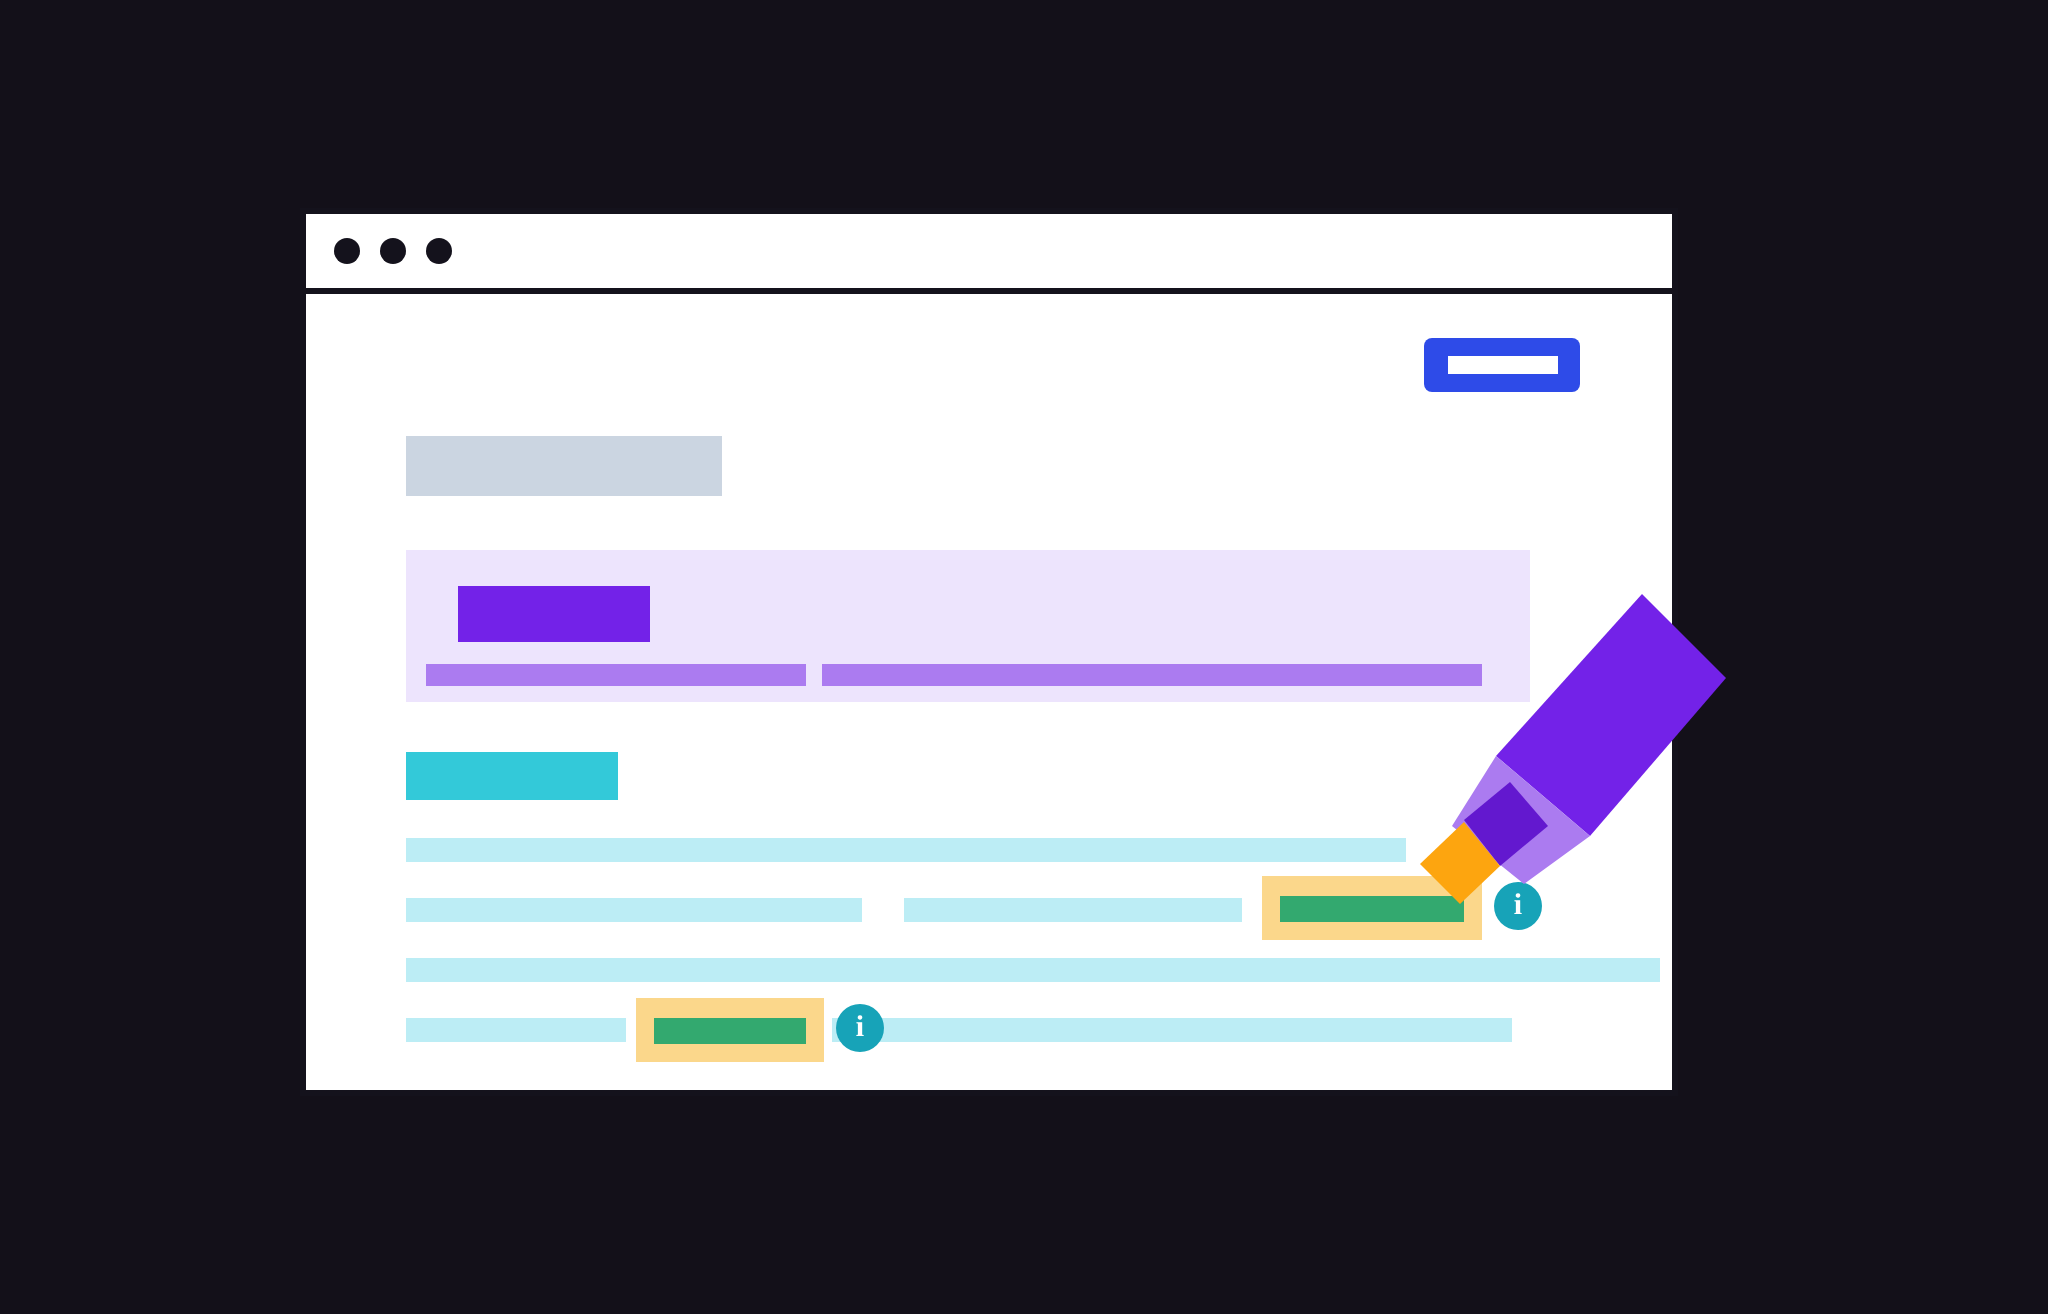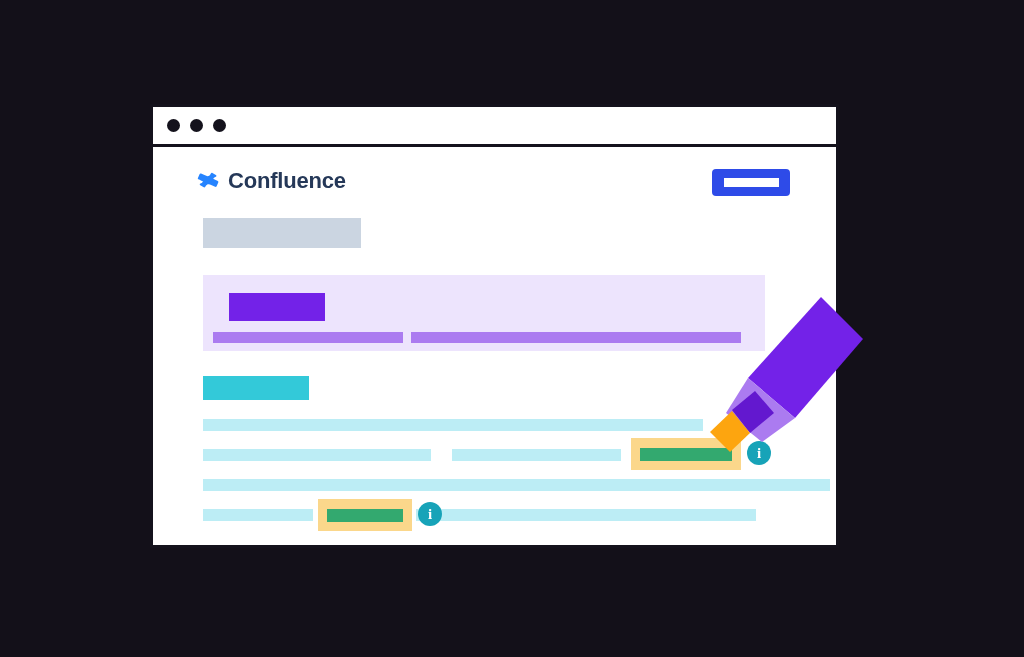--- a/index.html
+++ b/index.html
@@ -229,29 +229,20 @@
   <div class="browser-window">
 
     <div class="title-bar">
       <span class="dot"></span>
       <span class="dot"></span>
       <span class="dot"></span>
     </div>
 
     <div class="page-body">
 
-      <div class="app-header">
-        <span class="brand-logo">
-          <svg class="brand-icon" viewBox="0 0 24 24" aria-hidden="true">
-            <path d="M2.4 17.2c-.5.8-.2 1.6.5 2l4.6 2.8c.7.4 1.6.2 2-.6.2-.3.4-.7.6-1 2.1-3.4 4.2-3 8-1.2l4.5 2.1c.8.4 1.7 0 2-.8l2.2-5c.3-.7 0-1.6-.8-1.9-1-.5-2.9-1.4-4.6-2.2-6.3-3-11.6-2.8-15.6 3.6-.2.3-.3.5-.4.8z" fill="#2684FF" transform="scale(0.82) translate(1.5,1)"></path>
-            <path d="M21.6 6.8c.5-.8.2-1.6-.5-2L16.5 2c-.7-.4-1.6-.2-2 .6-.2.3-.4.7-.6 1-2.1 3.4-4.2 3-8 1.2L1.4 2.7c-.8-.4-1.7 0-2 .8l-2.2 5c-.3.7 0 1.6.8 1.9 1 .5 2.9 1.4 4.6 2.2 6.3 3 11.6 2.8 15.6-3.6.2-.3.3-.5.4-.8z" fill="#2684FF" transform="scale(0.82) translate(4,2)"></path>
-          </svg>
-        </span>
-        <span class="brand-name">Confluence</span>
-      </div>
 
       <button class="cta-button">
         <span class="cta-bar"></span>
       </button>
 
       <div class="breadcrumb-block"></div>
 
       <div class="banner">
         <div class="banner-title"></div>
         <div class="banner-bar-a"></div>

